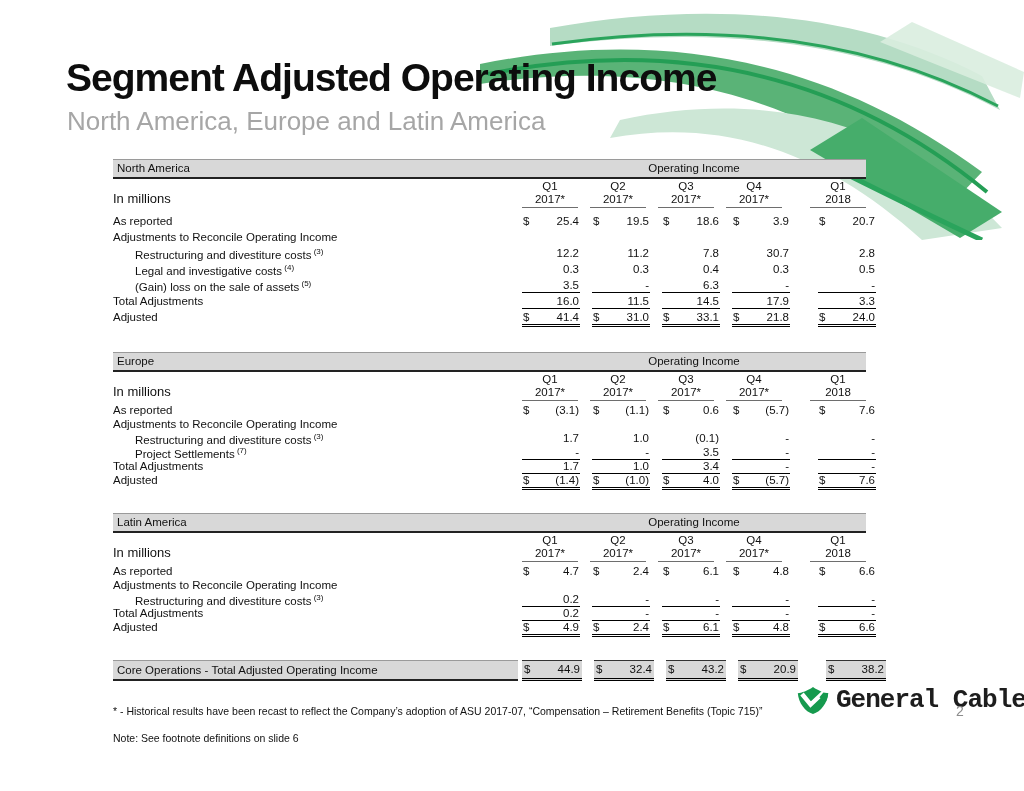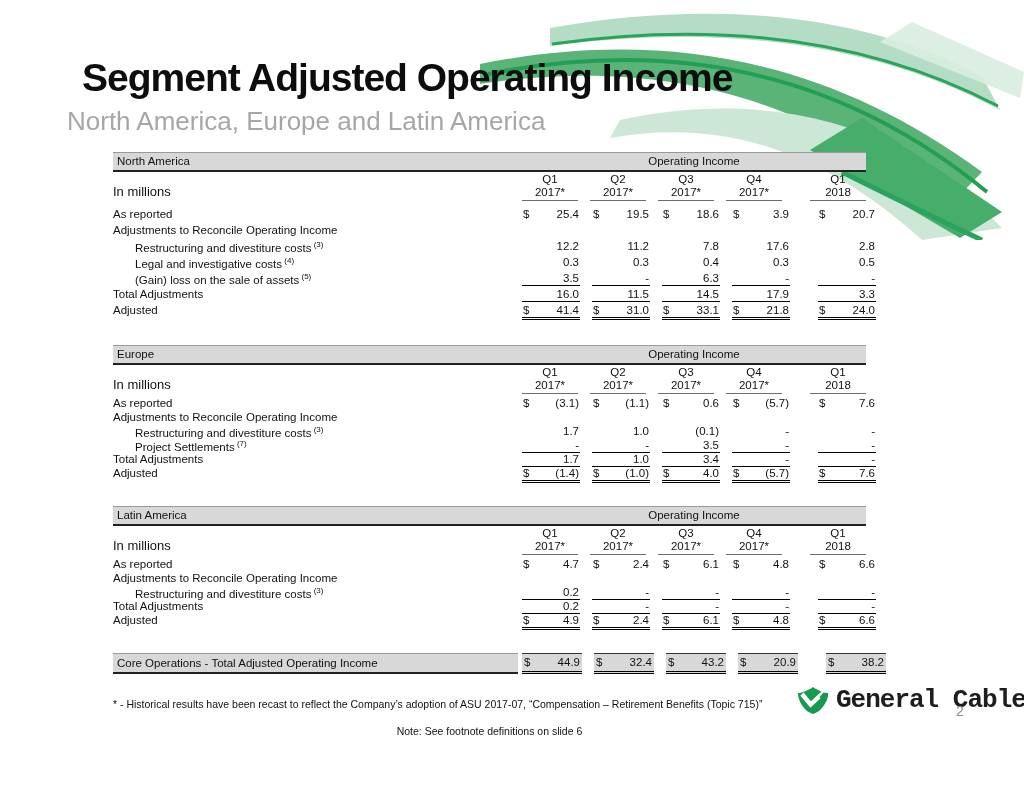--- a/index.html
+++ b/index.html
@@ -1,26 +1,26 @@
 <!DOCTYPE html>
 <html><head>
 <meta charset="utf-8">
 <style>
   html,body{margin:0;padding:0;background:#ffffff;}
   .slide{position:relative;width:1024px;height:791px;background:#ffffff;overflow:hidden;
          font-family:"Liberation Sans",sans-serif;color:#111;}
   .deco{position:absolute;top:0;left:480px;width:544px;height:240px;z-index:0;}
-  .title{position:absolute;left:82px;top:56px;margin:0;font-size:39px;font-weight:700;
+  .title{position:absolute;left:66px;top:56px;margin:0;font-size:39px;font-weight:700;
          letter-spacing:-1px;color:#0d0d0d;z-index:2;white-space:nowrap;}
   .subtitle{position:absolute;left:67px;top:106px;margin:0;font-size:26px;font-weight:400;
          color:#a6a6a6;z-index:2;white-space:nowrap;}
   .content{position:absolute;left:113px;top:152px;width:753px;z-index:2;}
 
   
-  .barrow{display:flex;gap:0;}
+  .barrow{display:flex;gap:0;margin-top:7px;}
   .namebar{flex:1;background:#d8d8d8;border-top:1px solid #9a9a9a;border-bottom:2px solid #222;
            font-size:11.5px;padding:2px 4px 3px;}
   .oibar{width:344px;flex:none;background:#d8d8d8;border-top:1px solid #9a9a9a;
          border-bottom:2px solid #222;text-align:center;font-size:11.5px;padding:2px 0 0;}
 
   
   .hdrrow{display:flex;align-items:flex-end;margin-top:1px;margin-bottom:3px;}
   .roomy .hdrrow{margin-bottom:7px;}
   .inmill{flex:1;font-size:13px;padding-bottom:2px;}
   .cells{display:flex;width:344px;flex:none;}
@@ -47,21 +47,21 @@
   .corerow{display:flex;gap:4px;align-items:stretch;margin-top:11px;}
   .corelabel{flex:1;background:#d8d8d8;border-top:1px solid #9a9a9a;border-bottom:2px solid #222;
              font-size:11.5px;padding:3px 4px 3px;}
   .corecell{width:56px;flex:none;margin-left:12px;display:flex;justify-content:space-between;
             background:#d8d8d8;border-top:1px solid #333;border-bottom:3px double #000;
             font-size:11.5px;padding:2px 2px;}
   .corecell:first-child{margin-left:0;}
   .corecell:last-child{margin-left:28px;}
 
   .fnote{font-size:10.5px;margin:24px 0 0;white-space:nowrap;}
-  .fnote2{font-size:10.5px;margin:15px 0 0;text-align:center;}
+  .fnote2{font-size:10.5px;margin:15px 0 0;}
 
   .logo{position:absolute;left:797px;top:685px;display:flex;align-items:center;gap:7px;z-index:2;font-family:Liberation Mono, monospace;}
   .logotext{font-size:26px;font-weight:700;letter-spacing:-1px;color:#1d1d1d;white-space:nowrap;}
   .pagenum{position:absolute;left:956px;top:703px;font-size:14px;color:#8c8c8c;z-index:2;}
 </style>
 </head>
 <body>
 
 <div class="slide">
 
@@ -171,21 +171,21 @@
               <div class="cell">
                 <span class="cur"></span>
                 <span class="val">11.2</span>
               </div>
               <div class="cell">
                 <span class="cur"></span>
                 <span class="val">7.8</span>
               </div>
               <div class="cell">
                 <span class="cur"></span>
-                <span class="val">17.6</span>
+                <span class="val">30.7</span>
               </div>
               <div class="cell">
                 <span class="cur"></span>
                 <span class="val">2.8</span>
               </div>
             </div>
           </div>
           <div class="trow">
             <div class="tlabel indent">Legal and investigative costs<sup> (4)</sup></div>
             <div class="cells">

